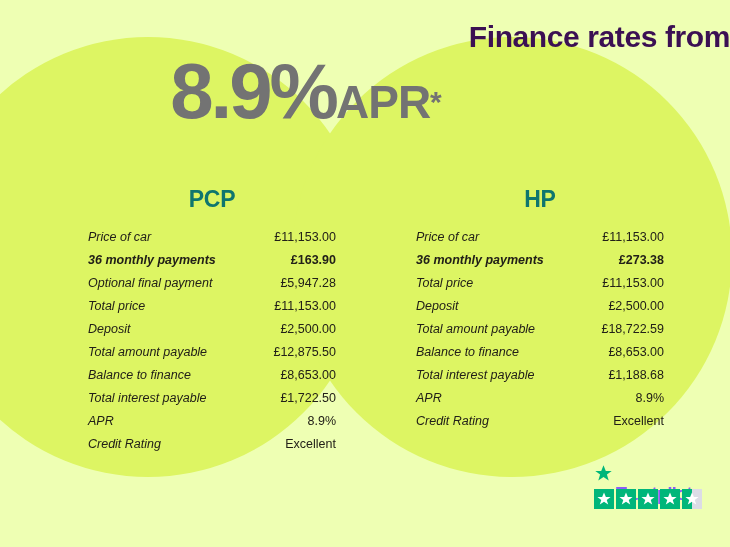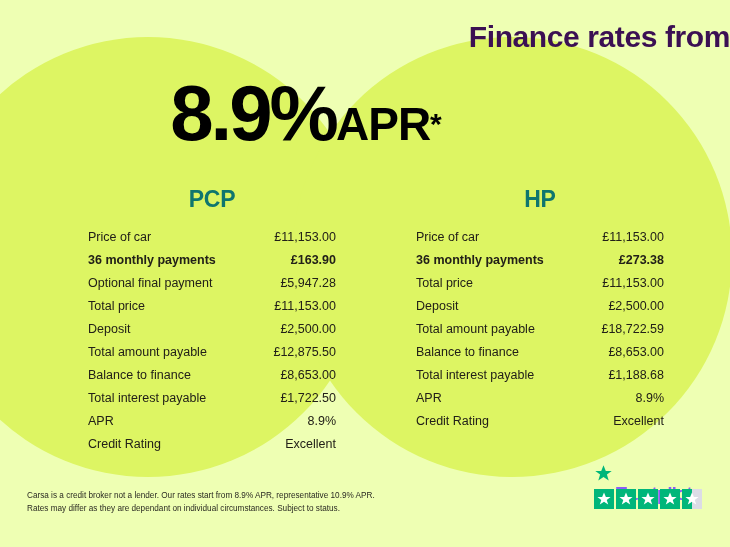--- a/index.html
+++ b/index.html
@@ -51,25 +51,25 @@
     left: 0;
     width: 730px;
     text-align: right;
     font-size: 30px;
     font-weight: bold;
     color: #3b1053;
     letter-spacing: -0.4px;
   }
   .rate-line {
     position: absolute;
-    top: 74px;
+    top: 52px;
     left: 0;
     width: 612px;
     text-align: center;
-    color: #000000;
+    color: #737373;
     white-space: nowrap;
   }
   .rate-big {
     font-size: 78px;
     font-weight: bold;
     letter-spacing: -3px;
     line-height: 1;
     vertical-align: baseline;
   }
   .rate-apr {
@@ -102,21 +102,21 @@
     letter-spacing: -0.3px;
   }
   .row {
     display: flex;
     justify-content: space-between;
     align-items: baseline;
     height: 23px;
     font-size: 12.5px;
     color: #222018;
   }
-  .row .label { text-align: left; white-space: nowrap; }
+  .row .label { text-align: left; white-space: nowrap; font-style: italic; }
   .row .value { text-align: center; white-space: nowrap; }
   .row.bold .label,
   .row.bold .value { font-weight: bold; }
 
   
   .disclaimer {
     position: absolute;
     left: 27px;
     top: 490px;
     width: 430px;
@@ -266,24 +266,20 @@
       <div class="row">
         <span class="label">APR</span>
         <span class="value">8.9%</span>
       </div>
       <div class="row">
         <span class="label">Credit Rating</span>
         <span class="value">Excellent</span>
       </div>
     </div>
 
-    <div class="disclaimer">
-      <div>Carsa is a credit broker not a lender. Our rates start from 8.9% APR, representative 10.9% APR.</div>
-      <div>Rates may differ as they are dependant on individual circumstances. Subject to status.</div>
-    </div>
 
     <div class="trustpilot">
       <div class="tp-brand">
         <span>
           <svg width="19" height="19" viewBox="0 0 24 24" aria-hidden="true">
             <path d="M12 1.6l2.9 7.2h7.5l-6.1 4.6 2.3 7.4L12 16.3l-6.6 4.5 2.3-7.4L1.6 8.8h7.5z" fill="#00b67a"></path>
           </svg>
         </span>
         <span class="tp-word">Trustpilot</span>
       </div>

